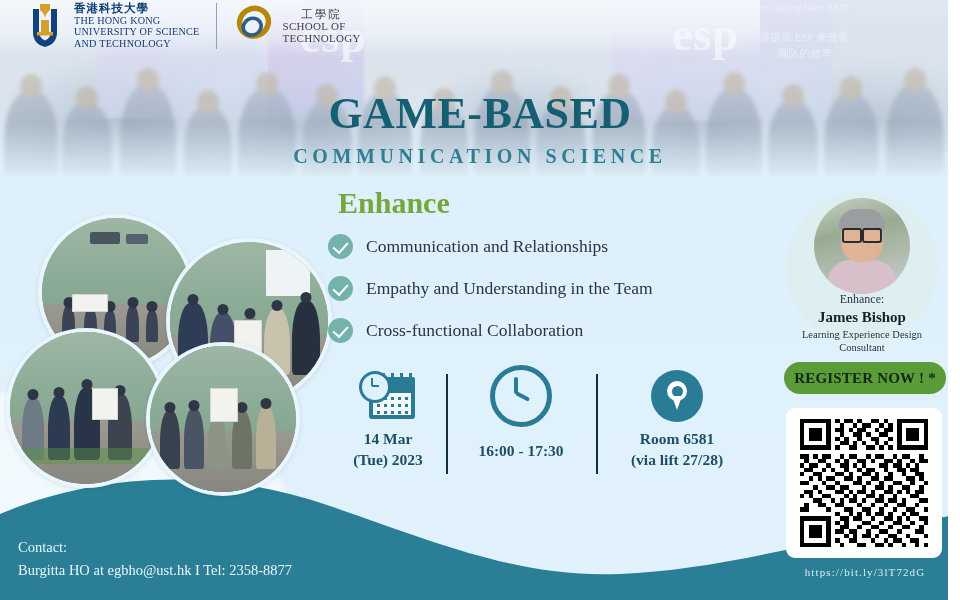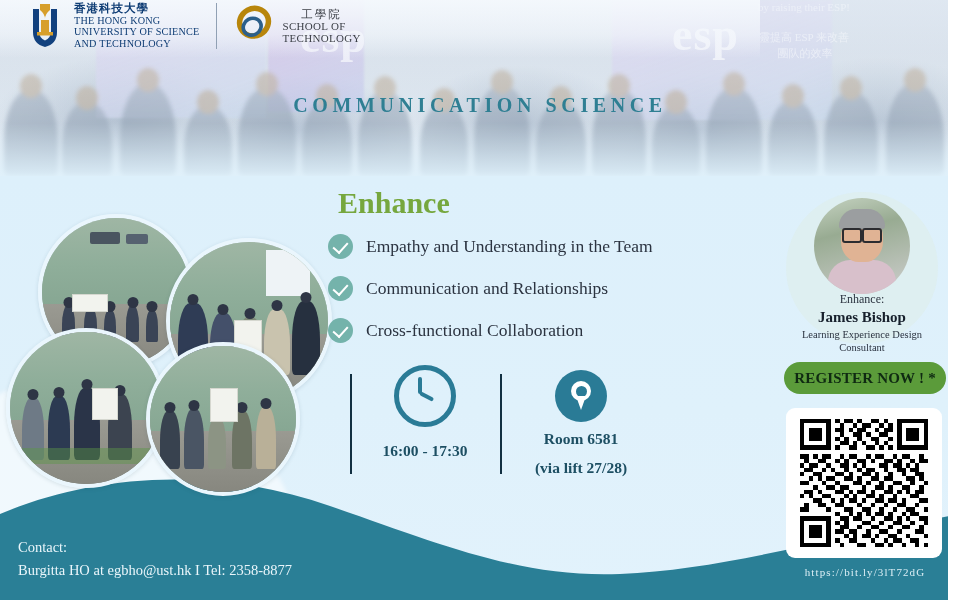--- a/index.html
+++ b/index.html
@@ -320,20 +320,21 @@
       </div>
       <div class="soe-text">
         <div class="soe-cn">工學院</div>
         <div class="soe-en">SCHOOL OF</div>
         <div class="soe-en">TECHNOLOGY</div>
       </div>
     </div>
   </div>
 
   <div class="title-wrap">
+    <div class="title-main">GAME-BASED</div>
     <div class="title-sub">COMMUNICATION SCIENCE</div>
   </div>
 
   <div class="body-bg">
     <div class="soft-blob"></div>
   </div>
 
   <div class="collage">
     <div class="pc" style="left:38px; top:8px; width:148px; height:148px;">
       <div class="room"></div>
@@ -385,54 +386,67 @@
       <div class="fig" style="left:106px;width:20px; height:62px; background:#b9b098;"></div>
       <div class="board" style="left:60px; top:42px; width:26px; height:32px;"></div>
     </div>
   </div>
 
   <div class="enhance">Enhance</div>
 
   <div class="bullets">
     <div class="bullet">
       <span class="check"></span>
-      <span class="bullet-txt">Empathy and Understanding in the Team</span>
+      <span class="bullet-txt">Communication and Relationships</span>
     </div>
     <div class="bullet">
       <span class="check"></span>
-      <span class="bullet-txt">Communication and Relationships</span>
+      <span class="bullet-txt">Empathy and Understanding in the Team</span>
     </div>
     <div class="bullet">
       <span class="check"></span>
       <span class="bullet-txt">Cross-functional Collaboration</span>
     </div>
   </div>
 
   <div class="details">
+    <div class="dcell" style="width:96px;">
+      <div class="ico">
+        <div class="cal-ico">
+          <div class="cal-teeth"></div>
+          <div class="cal-top"></div>
+          <div class="cal-body"></div>
+          <div class="cal-grid"></div>
+          <div class="cal-clock"></div>
+        </div>
+      </div>
+      <div class="dlabel">14 Mar</div>
+      <div class="dlabel" style="margin-top:0;">(Tue) 2023</div>
+    </div>
 
     <div class="vdiv" style="margin-left:10px; margin-right:10px;"></div>
 
     <div class="dcell" style="width:126px;">
       <div class="ico">
         <div class="clk-ico"></div>
       </div>
       <div class="dlabel" style="margin-top:16px;">16:00 - 17:30</div>
     </div>
 
     <div class="vdiv" style="margin-left:12px; margin-right:14px;"></div>
 
     <div class="dcell" style="width:130px;">
       <div class="ico">
         <div class="pin-ico">
           <div class="pin-shape"></div>
           <div class="pin-tail"></div>
         </div>
       </div>
       <div class="dlabel">Room 6581</div>
-      <div class="dlabel" style="margin-top:8px;">(via lift 27/28)</div>
+      <div class="dlabel" style="margin-top:0;">(via lift 27/28)</div>
     </div>
   </div>
 
   <div class="trainer">
     <div class="trainer-photo">
       <div class="tp-body"></div>
       <div class="tp-head"></div>
       <div class="tp-hair"></div>
       <div class="tp-glass"></div>
     </div>

